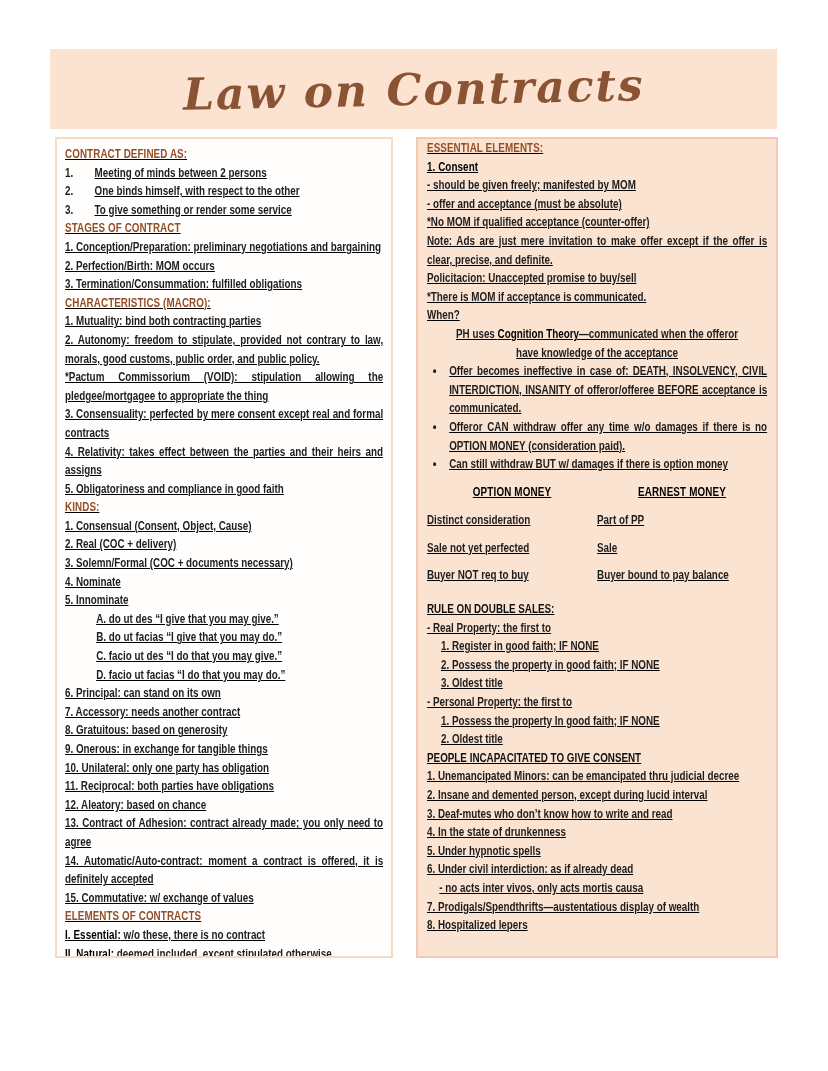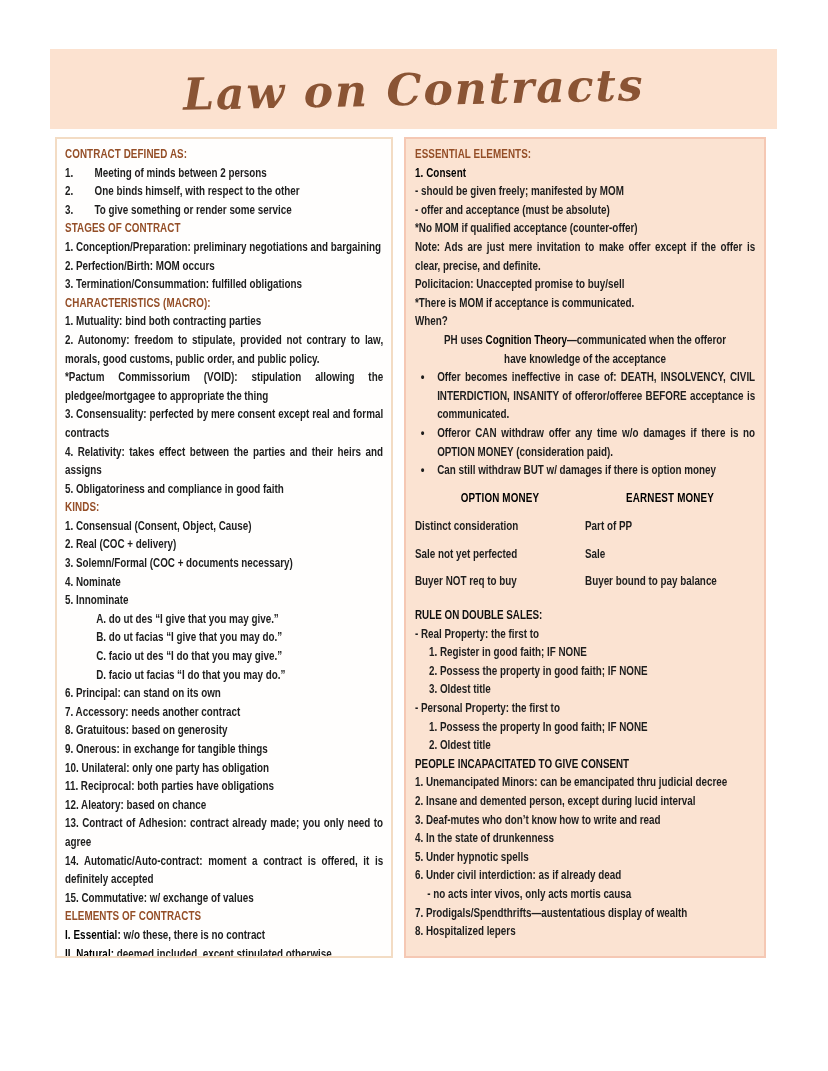--- a/index.html
+++ b/index.html
@@ -20,29 +20,29 @@
   .header{
     position:absolute;left:50px;top:49px;width:727px;height:80px;
     background:var(--header-bg);display:flex;align-items:center;justify-content:center;
   }
   .title{
     font-family:"DejaVu Serif",serif;font-style:italic;font-weight:700;
     font-size:44px;color:var(--title-brown);letter-spacing:2px;transform:rotate(-1.2deg);
     white-space:nowrap;
   }
   .col{
-    position:absolute;top:137px;height:821px;box-sizing:border-box;overflow:hidden;
+    position:absolute;top:137px;height:821px;box-sizing:border-box;overflow:hidden;text-decoration:underline;
   }
   .col-left{
     left:55px;width:338px;background:#fffefd;border:2px solid var(--left-border);
     padding:6px 8px;
   }
   .col-right{
-    left:404px;width:362px;background:var(--panel-bg);border:2px solid var(--right-border);
-    padding:6px 9px;
+    left:416px;width:362px;background:var(--panel-bg);border:2px solid var(--right-border);
+    padding:0 9px;
   }
   .scale{width:122%;transform:scaleX(0.82);transform-origin:0 0;}
   .blk{
     font-size:12px;font-weight:700;line-height:18.6px;color:var(--text-color);
     margin:0;
   }
   .h{color:var(--heading-brown);font-weight:800;letter-spacing:.1px;}
   .hb{font-weight:800;color:#101010;}
   .p{text-align:justify;}
   .num .n{display:inline-block;width:36px;}

